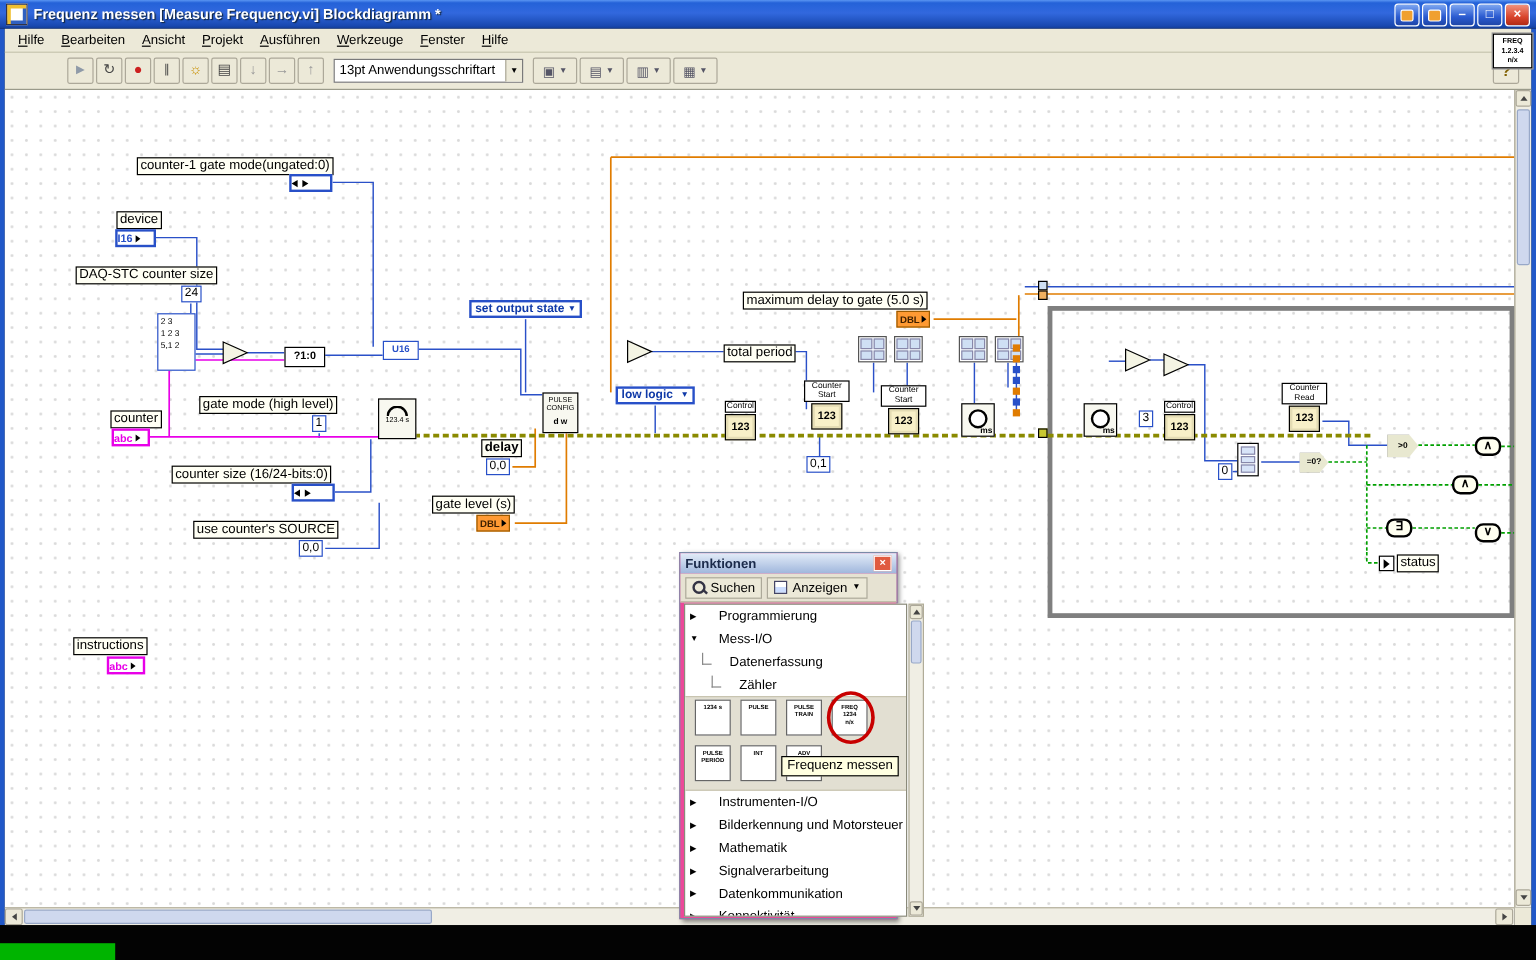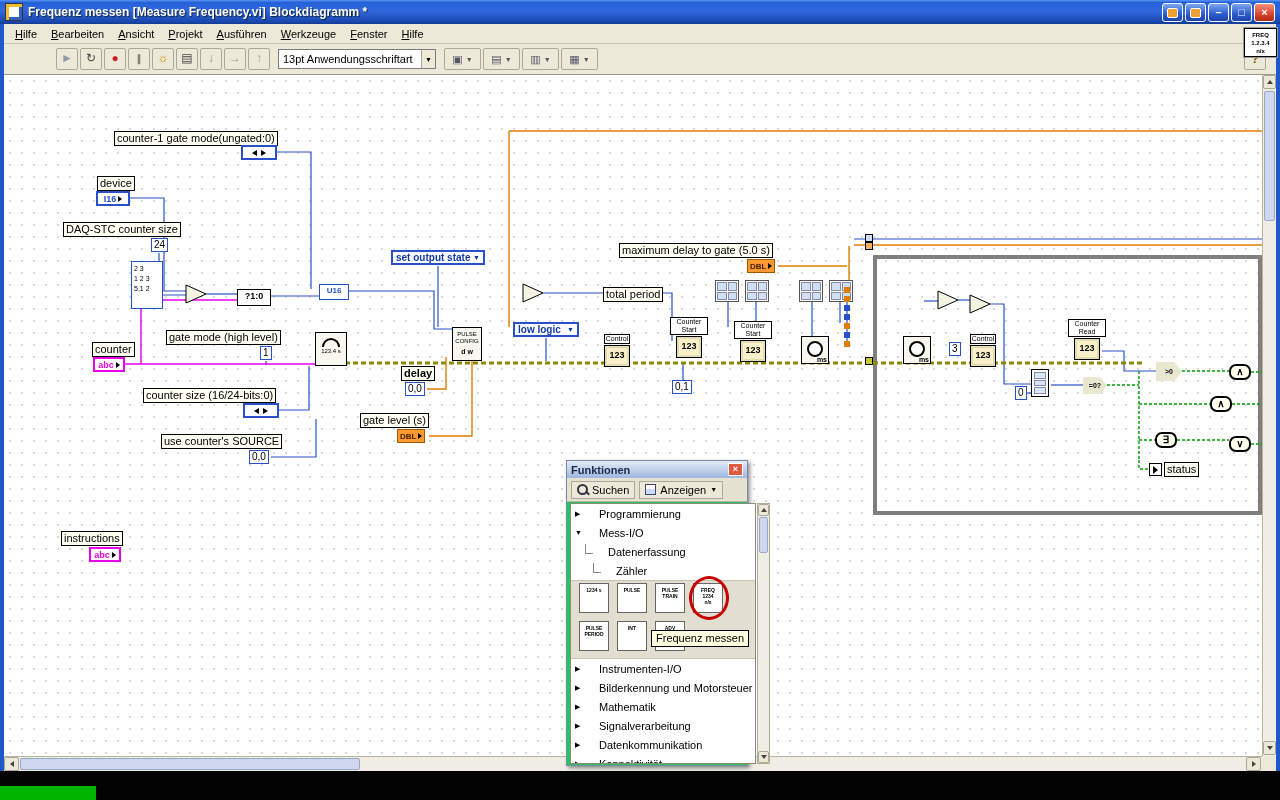--- a/index.html
+++ b/index.html
@@ -56,21 +56,21 @@
     text-align:center;line-height:19px;box-sizing:border-box;}
 
   
   .canvas{position:absolute;left:4px;top:75px;width:1258px;height:681px;background:#fff;
     background-image:radial-gradient(circle,#dadada 1px,transparent 1.3px);background-size:12px 12px;
     overflow:hidden;}
   .wires{position:absolute;left:0;top:0;z-index:2;}
   .frame{position:absolute;left:869px;top:180px;width:381px;height:252px;border:4px solid #7f7f7f;z-index:1;}
   .lbl{position:absolute;z-index:3;background:#fffff4;border:1px solid #000;font-size:11px;
     line-height:13px;padding:0 2px;white-space:nowrap;color:#000;}
-  .term{position:absolute;z-index:3;display:flex;align-items:center;justify-content:center;
+  .term{position:absolute;z-index:3;display:flex;align-items:center;
     background:#fff;font-weight:bold;font-size:9px;box-sizing:border-box;}
   .term.blue{border:2px solid #2850c8;color:#2850c8;}
   .term.pink{border:2px solid #e800e8;color:#e800e8;}
   .t-arrow{width:0;height:0;margin-left:2px;border-left:4px solid #000;
     border-top:3px solid transparent;border-bottom:3px solid transparent;}
   .tri-l{width:0;height:0;border-right:5px solid #000;border-top:3px solid transparent;
     border-bottom:3px solid transparent;margin-right:4px;}
   .tri-r{width:0;height:0;border-left:5px solid #000;border-top:3px solid transparent;
     border-bottom:3px solid transparent;}
   .const{position:absolute;z-index:3;background:#fff;border:1px solid #2850c8;font-size:10px;
@@ -128,21 +128,21 @@
   .corner{position:absolute;left:1262px;top:756px;width:14px;height:15px;background:#ece9d8;}
   .sbtn{position:absolute;background:#ece9d8;border:1px solid #aca899;border-radius:2px;
     display:flex;align-items:center;justify-content:center;box-sizing:border-box;}
   .arr-up{width:0;height:0;border-left:3px solid transparent;border-right:3px solid transparent;border-bottom:4px solid #444;}
   .arr-dn{width:0;height:0;border-left:3px solid transparent;border-right:3px solid transparent;border-top:4px solid #444;}
   .arr-lf{width:0;height:0;border-top:3px solid transparent;border-bottom:3px solid transparent;border-right:4px solid #444;}
   .arr-rt{width:0;height:0;border-top:3px solid transparent;border-bottom:3px solid transparent;border-left:4px solid #444;}
   .thumb{position:absolute;background:#cfd8ee;border:1px solid #98a8c8;border-radius:2px;box-sizing:border-box;}
 
   
-  .palette{position:absolute;left:566px;top:460px;width:182px;height:306px;background:#22c55e;
+  .palette{position:absolute;left:566px;top:460px;width:182px;height:306px;background:#ec4899;
     border:1px solid #7a8aa8;box-shadow:2px 2px 4px rgba(0,0,0,.45);z-index:60;box-sizing:border-box;}
   .p-title{height:17px;background:linear-gradient(180deg,#e3ecf8,#9fb6dc);display:flex;align-items:center;
     padding:0 4px;font-size:11px;font-weight:bold;color:#1a2a4a;}
   .p-close{margin-left:auto;width:15px;height:13px;background:#e05a40;border:1px solid #fff;
     color:#fff;font-size:9px;line-height:11px;text-align:center;font-weight:bold;box-sizing:border-box;}
   .p-toolbar{height:23px;background:#e6e2d2;display:flex;align-items:center;gap:4px;padding:0 4px;
     border-bottom:1px solid #b8b4a0;}
   .p-btn{height:18px;border:1px solid #aca899;background:#ece9d8;display:flex;align-items:center;
     gap:4px;font-size:11px;padding:0 5px;box-sizing:border-box;}
   .p-btn .c3{font-size:7px;}

